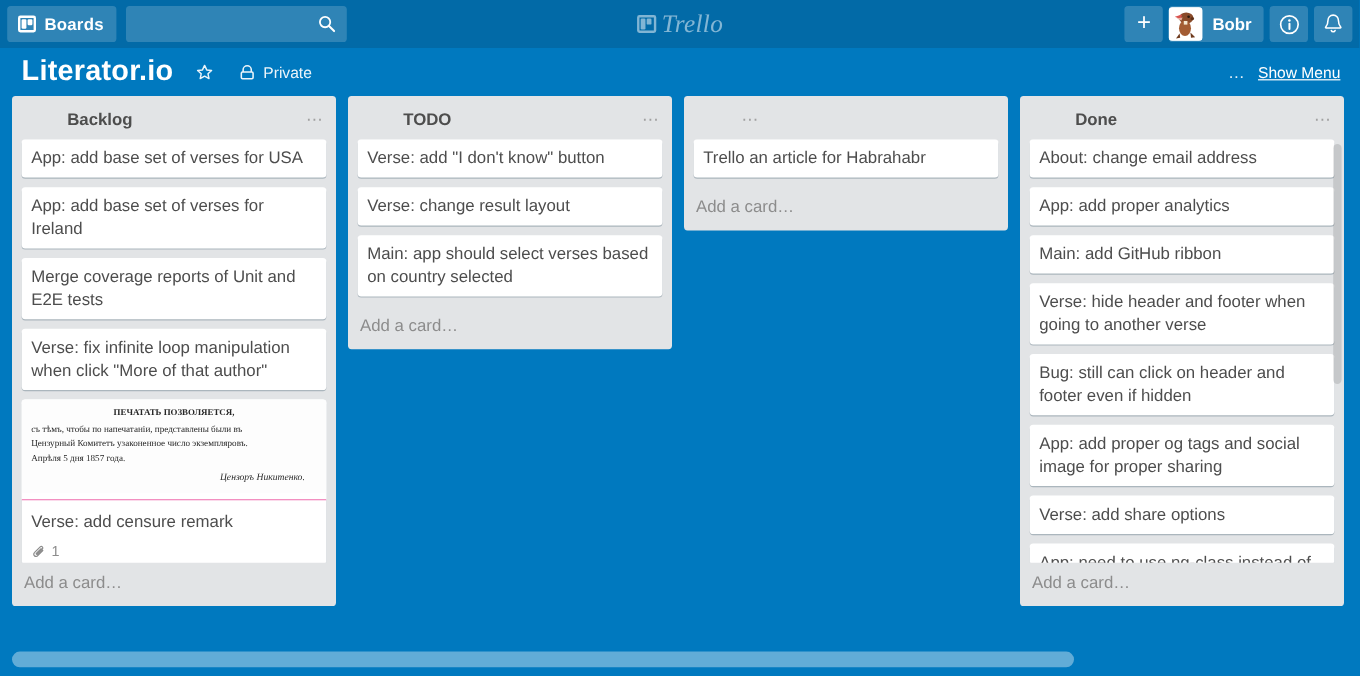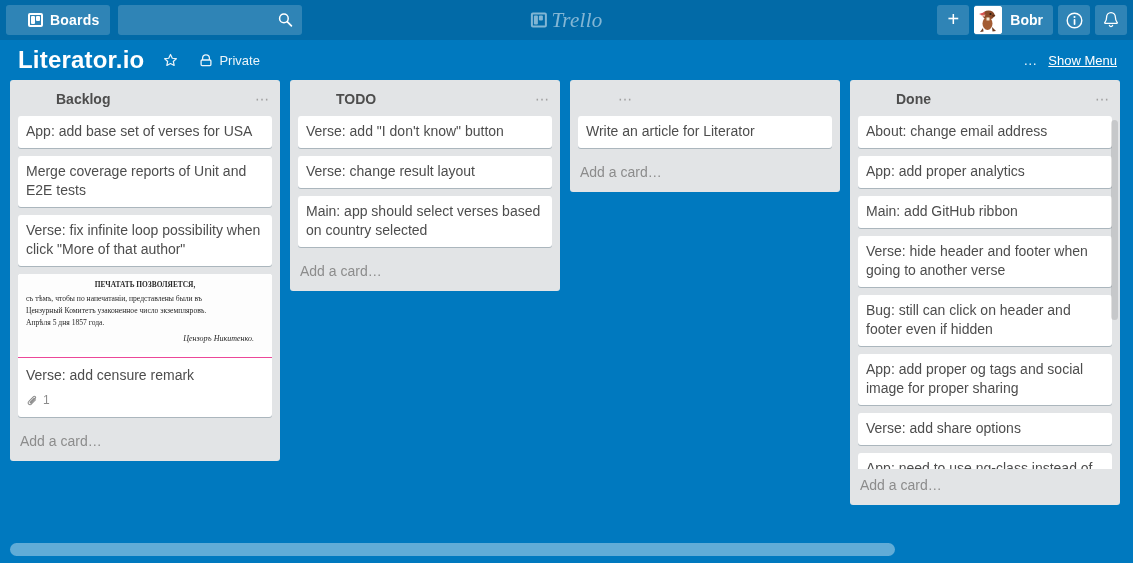--- a/index.html
+++ b/index.html
@@ -24,21 +24,21 @@
     border-radius: 3px;
     background: rgba(255,255,255,0.18);
     display: flex;
     align-items: center;
     color: #fff;
     cursor: pointer;
     user-select: none;
   }
 
   #boards-button {
-    padding: 0 11px 0 22px;
+    padding: 0 11px 0 9px;
     gap: 7px;
     font-weight: bold;
     font-size: 14px;
     letter-spacing: .2px;
   }
   .board-glyph {
     width: 15px; height: 14px;
     border: 2px solid #fff;
     border-radius: 2px;
     display: inline-flex;
@@ -356,24 +356,27 @@
 <div class="list">
       <div class="list-header">
         <span class="list-title">Backlog</span>
         <span class="list-menu">⋯</span>
       </div>
       <div class="cards">
         <div class="card">
           <div>App: add base set of verses for USA</div>
         </div>
         <div class="card">
+          <div>App: add base set of verses for Ireland</div>
+        </div>
+        <div class="card">
           <div>Merge coverage reports of Unit and E2E tests</div>
         </div>
         <div class="card">
-          <div>Verse: fix infinite loop possibility when click "More of that author"</div>
+          <div>Verse: fix infinite loop manipulation when click "More of that author"</div>
         </div>
         <div class="card">
           <div class="card-cover"><svg viewBox="0 0 254 78" width="100%">
               <rect width="254" height="78" fill="#fdfdfd"></rect>
               <text x="127" y="13" text-anchor="middle" font-family="Liberation Serif, serif" font-size="7.4" font-weight="bold" fill="#272727">ПЕЧАТАТЬ ПОЗВОЛЯЕТСЯ,</text>
               <text x="8" y="27" font-family="Liberation Serif, serif" font-size="7.6" fill="#272727">съ тѣмъ, чтобы по напечатаніи, представлены были въ</text>
               <text x="8" y="39" font-family="Liberation Serif, serif" font-size="7.6" fill="#272727">Цензурный Комитетъ узаконенное число экземпляровъ.</text>
               <text x="8" y="51" font-family="Liberation Serif, serif" font-size="7.6" fill="#272727">Апрѣля 5 дня 1857 года.</text>
               <text x="236" y="67" text-anchor="end" font-family="Liberation Serif, serif" font-size="8" font-style="italic" fill="#272727">Цензоръ Никитенко.</text>
             </svg></div>
@@ -405,21 +408,21 @@
         </div>
       </div>
       <div class="add-card">Add a card…</div>
     </div>
     <div class="list">
       <div class="list-header">
         <span class="list-menu">⋯</span>
       </div>
       <div class="cards">
         <div class="card">
-          <div>Write an article for Literator</div>
+          <div>Trello an article for Habrahabr</div>
         </div>
       </div>
       <div class="add-card">Add a card…</div>
     </div>
     <div class="list">
       <div class="list-header">
         <span class="list-title">Done</span>
         <span class="list-menu">⋯</span>
       </div>
       <div class="cards scrollable" style="max-height: 372px; position: relative;">

